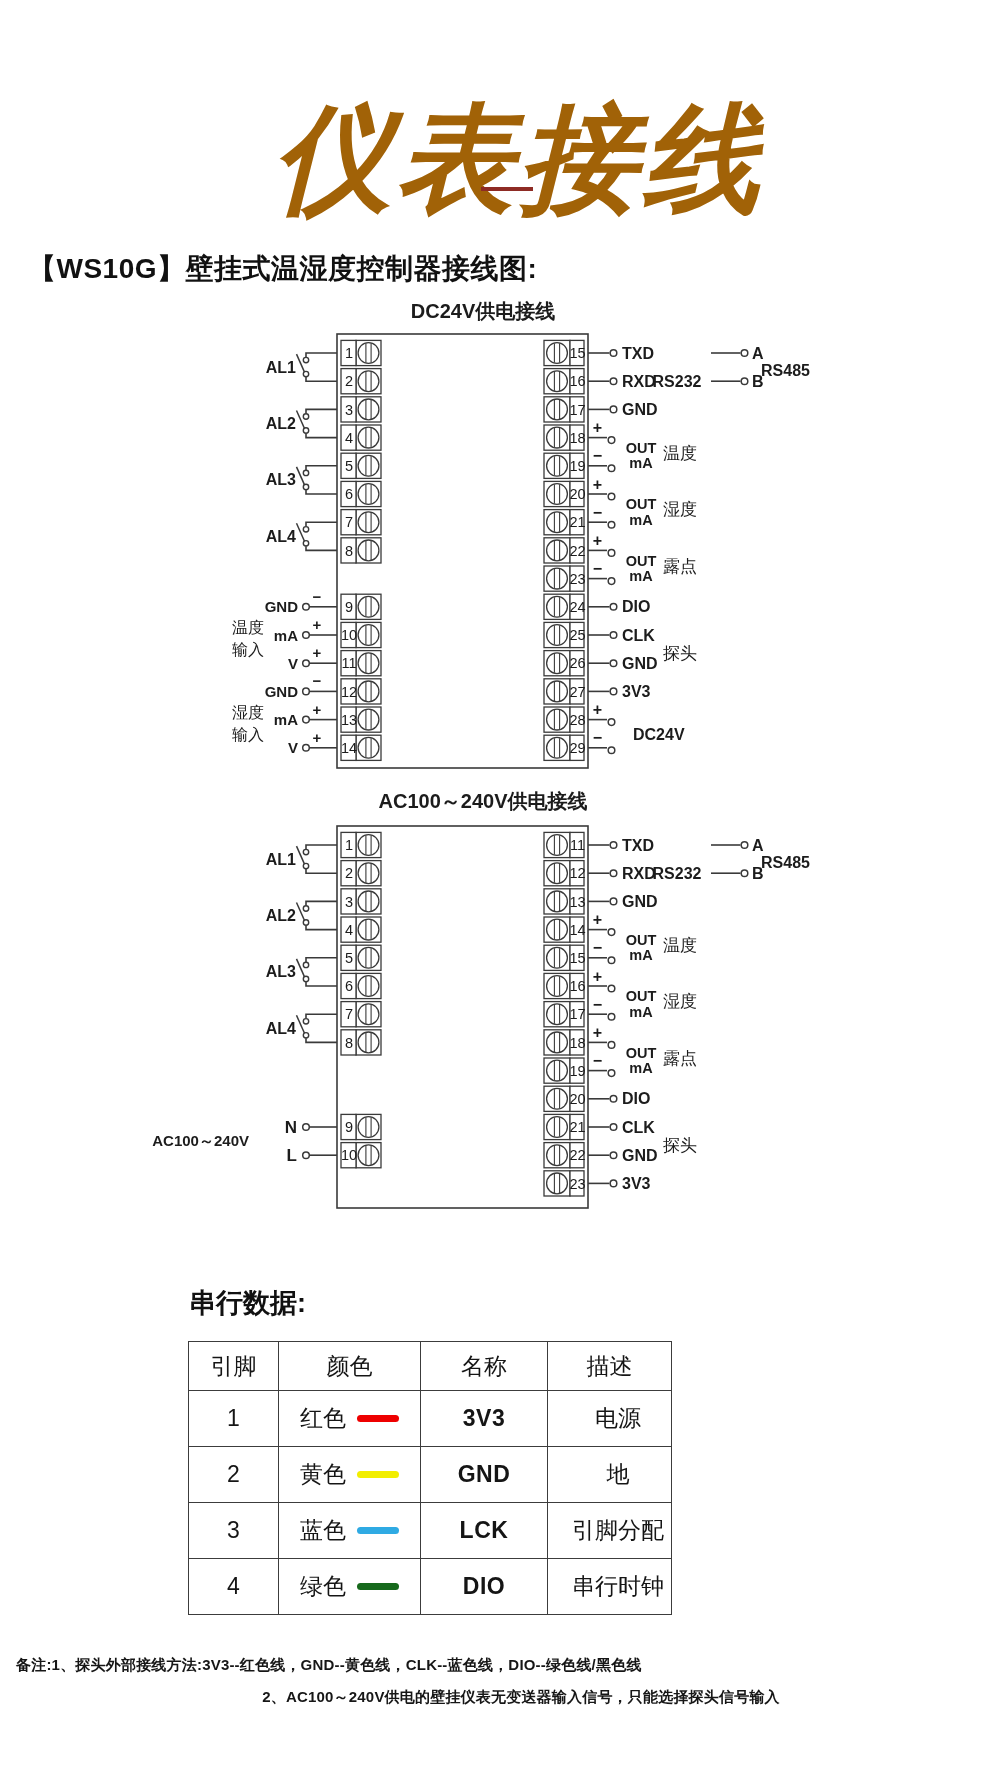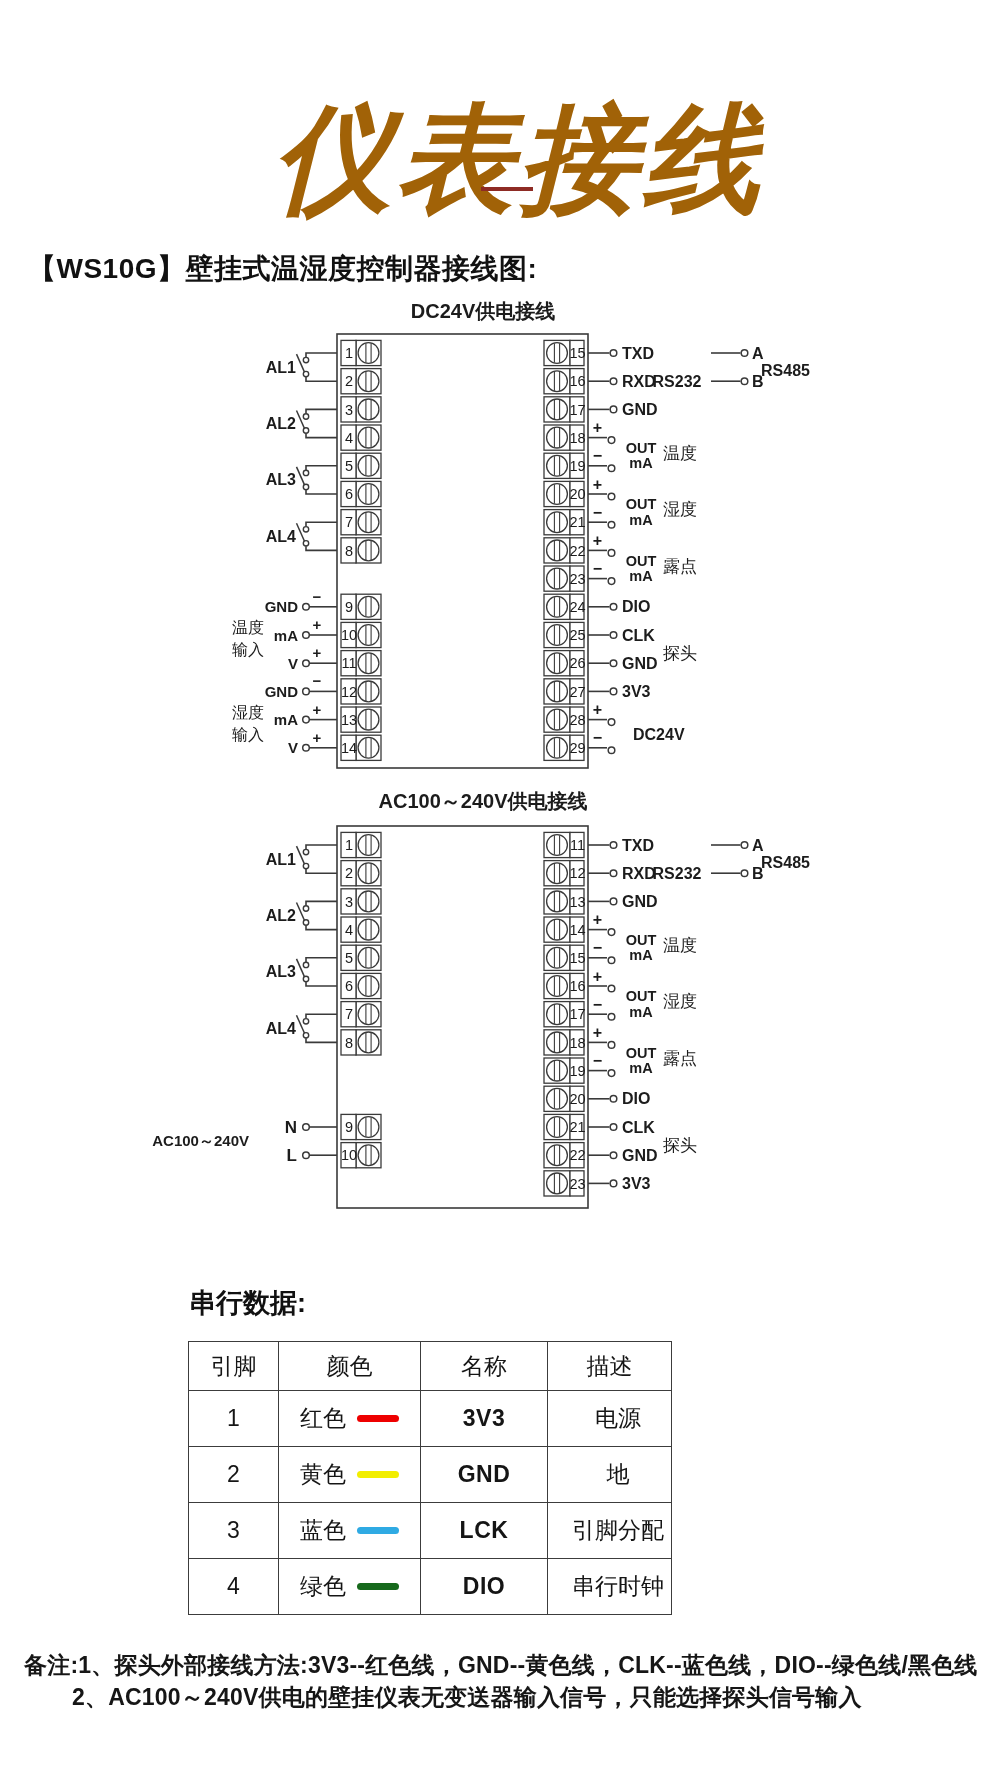--- a/index.html
+++ b/index.html
@@ -26,23 +26,23 @@
   .pin-table col.c1{width:90px}
   .pin-table col.c2{width:142px}
   .pin-table col.c3{width:127px}
   .pin-table col.c4{width:124px}
   .pin-table th,.pin-table td{border:1.6px solid #3c3c3c;text-align:center;padding:0;margin-left:20px;}
   .pin-table th{height:48px;font-weight:500;}
   .pin-table td{height:55px;}
   .pin-table td.desc{text-align:center;padding-left:17px;}
   .pin-table td.name{font-weight:600;letter-spacing:0.5px;}
   .swatch{display:inline-block;width:42px;height:7px;border-radius:4px;margin-left:11px;vertical-align:4px;}
-  .notes{position:absolute;top:1649px;left:16px;width:962px;font-size:23px;font-weight:700;
-    color:#161616;line-height:32px;letter-spacing:0.2px;white-space:nowrap;margin-left:8px;}
-  .notes .line2{padding-left:48px;}
+  .notes{position:absolute;top:1649px;left:16px;width:962px;font-size:15px;font-weight:700;
+    color:#161616;line-height:32px;letter-spacing:0.2px;white-space:nowrap;}
+  .notes .line2{padding-left:48px;text-align:center;}
 </style>
 </head>
 <body>
 
 <h1 class="main-title">仪表接线</h1>
 <div class="title-dash" style="background: rgb(142, 43, 36);"></div>
 <div class="section-heading">【WS10G】壁挂式温湿度控制器接线图:</div>
 
 <svg id="diagrams-svg" width="990" height="1240">
     <g>

